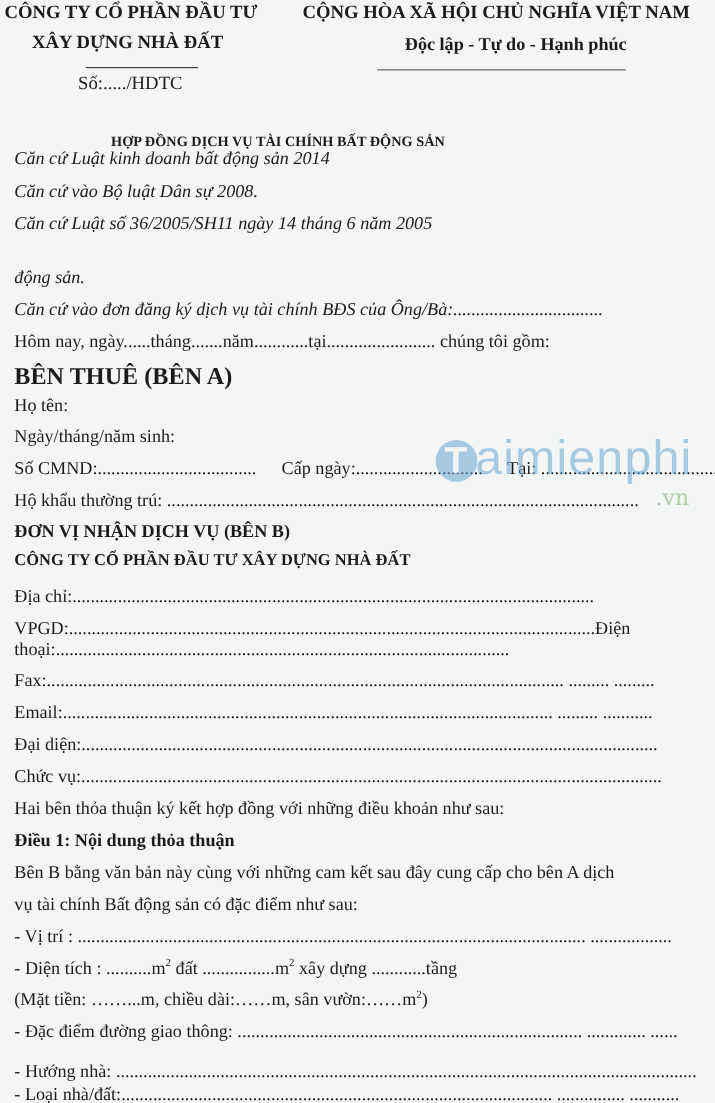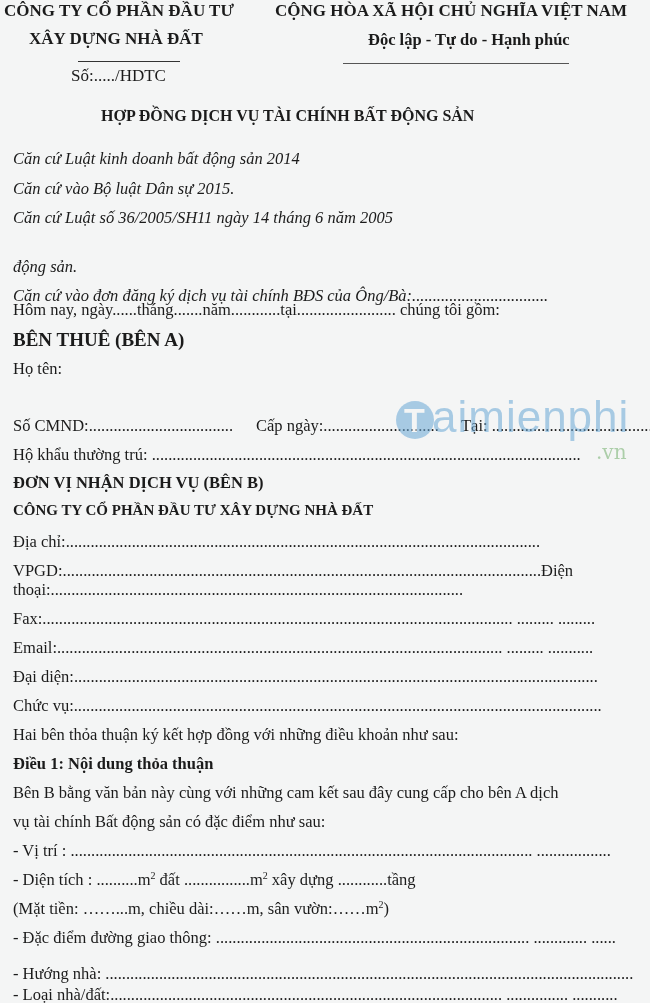--- a/index.html
+++ b/index.html
@@ -6,21 +6,21 @@
   body {
     width: 650px; height: 1003px; overflow: hidden;
     background: #f4f5f5;
     font-family: "Liberation Serif", "DejaVu Serif", serif;
     color: #1b1b1b;
     position: relative;
   }
   .page { position: absolute; left: 0; top: 0; width: 650px; height: 1003px; }
   .abs { position: absolute; white-space: nowrap; }
   .bold { font-weight: bold; }
-  .ital { font-style: italic; margin-top: 15px; }
+  .ital { font-style: italic; }
   .hdr { font-size: 17px; font-weight: bold; }
   .line { font-size: 16.5px; }
   .rule { position: absolute; height: 1px; background: #333; }
   sup { font-size: 10px; line-height: 0; }
   .watermark {
     position: absolute; left: 396px; top: 392px;
     font-family: Liberation Sans, sans-serif; font-size: 44px;
     color: #6aa8d6; opacity: 0.55; letter-spacing: 1px; pointer-events: none;
   }
   .watermark .t {
@@ -41,32 +41,33 @@
 
   <div class="abs hdr" style="left:4px; top:1px;">CÔNG TY CỔ PHẦN ĐẦU TƯ</div>
   <div class="abs hdr" style="left:29px; top:29px;">XÂY DỰNG NHÀ ĐẤT</div>
   <div class="rule" style="left:78px; top:61px; width:102px;"></div>
   <div class="abs line" style="left:71px; top:66px; font-size:17px;">Số:...../HDTC</div>
 
   <div class="abs hdr" style="left:275px; top:1px;">CỘNG HÒA XÃ HỘI CHỦ NGHĨA VIỆT NAM</div>
   <div class="abs bold" style="left:368px; top:30px; font-size:16.5px;">Độc lập - Tự do - Hạnh phúc</div>
   <div class="rule" style="left:343px; top:63px; width:226px; background:#555;"></div>
 
-  <div class="abs bold" style="left:101px; top:107px; font-size:16px;">HỢP ĐỒNG DỊCH VỤ TÀI CHÍNH BẤT ĐỘNG SẢN</div>
+  <div class="abs bold" style="left:101px; top:121px; font-size:13px;">HỢP ĐỒNG DỊCH VỤ TÀI CHÍNH BẤT ĐỘNG SẢN</div>
 
   <div class="abs line ital" style="left:13px; top:134px;">Căn cứ Luật kinh doanh bất động sản 2014</div>
-  <div class="abs line ital" style="left:13px; top:164px;">Căn cứ vào Bộ luật Dân sự 2015.</div>
+  <div class="abs line ital" style="left:13px; top:164px;">Căn cứ vào Bộ luật Dân sự 2008.</div>
   <div class="abs line ital" style="left:13px; top:193px;">Căn cứ Luật số 36/2005/SH11 ngày 14 tháng 6 năm 2005</div>
   <div class="abs line ital" style="left:13px; top:242px;">động sản.</div>
   <div class="abs line ital" style="left:13px; top:271px;">Căn cứ vào đơn đăng ký dịch vụ tài chính BĐS của Ông/Bà:.................................</div>
 
   <div class="abs line" style="left:13px; top:300px;">Hôm nay, ngày......tháng.......năm............tại........................ chúng tôi gồm:</div>
 
-  <div class="abs bold" style="left:13px; top:329px; font-size:19px;font-family:Liberation Serif, serif;">BÊN THUÊ (BÊN A)</div>
+  <div class="abs bold" style="left:13px; top:329px; font-size:22px;font-family:Liberation Serif, serif;">BÊN THUÊ (BÊN A)</div>
   <div class="abs line" style="left:13px; top:359px;">Họ tên:</div>
+  <div class="abs line" style="left:13px; top:387px;">Ngày/tháng/năm sinh:</div>
   <div class="abs line" style="left:13px; top:416px;">Số CMND:...................................</div>
   <div class="abs line" style="left:256px; top:416px;">Cấp ngày:............................</div>
   <div class="abs line" style="left:461px; top:416px;">Tại: ................................................</div>
   <div class="abs line" style="left:13px; top:445px; width:630px; overflow:hidden;">Hộ khẩu thường trú: ........................................................................................................</div>
 
   <div class="abs bold" style="left:13px; top:473px; font-size:16.5px;">ĐƠN VỊ NHẬN DỊCH VỤ (BÊN B)</div>
   <div class="abs bold" style="left:13px; top:502px; font-size:15px;">CÔNG TY CỔ PHẦN ĐẦU TƯ XÂY DỰNG NHÀ ĐẤT</div>
   <div class="abs line" style="left:13px; top:532px; width:562px; overflow:hidden;">Địa chỉ:...................................................................................................................</div>
   <div class="abs line" style="left:13px; top:561px; width:616px; overflow:hidden;">VPGD:....................................................................................................................Điện</div>
   <div class="abs line" style="left:13px; top:580px; width:503px; overflow:hidden;">thoại:....................................................................................................</div>

